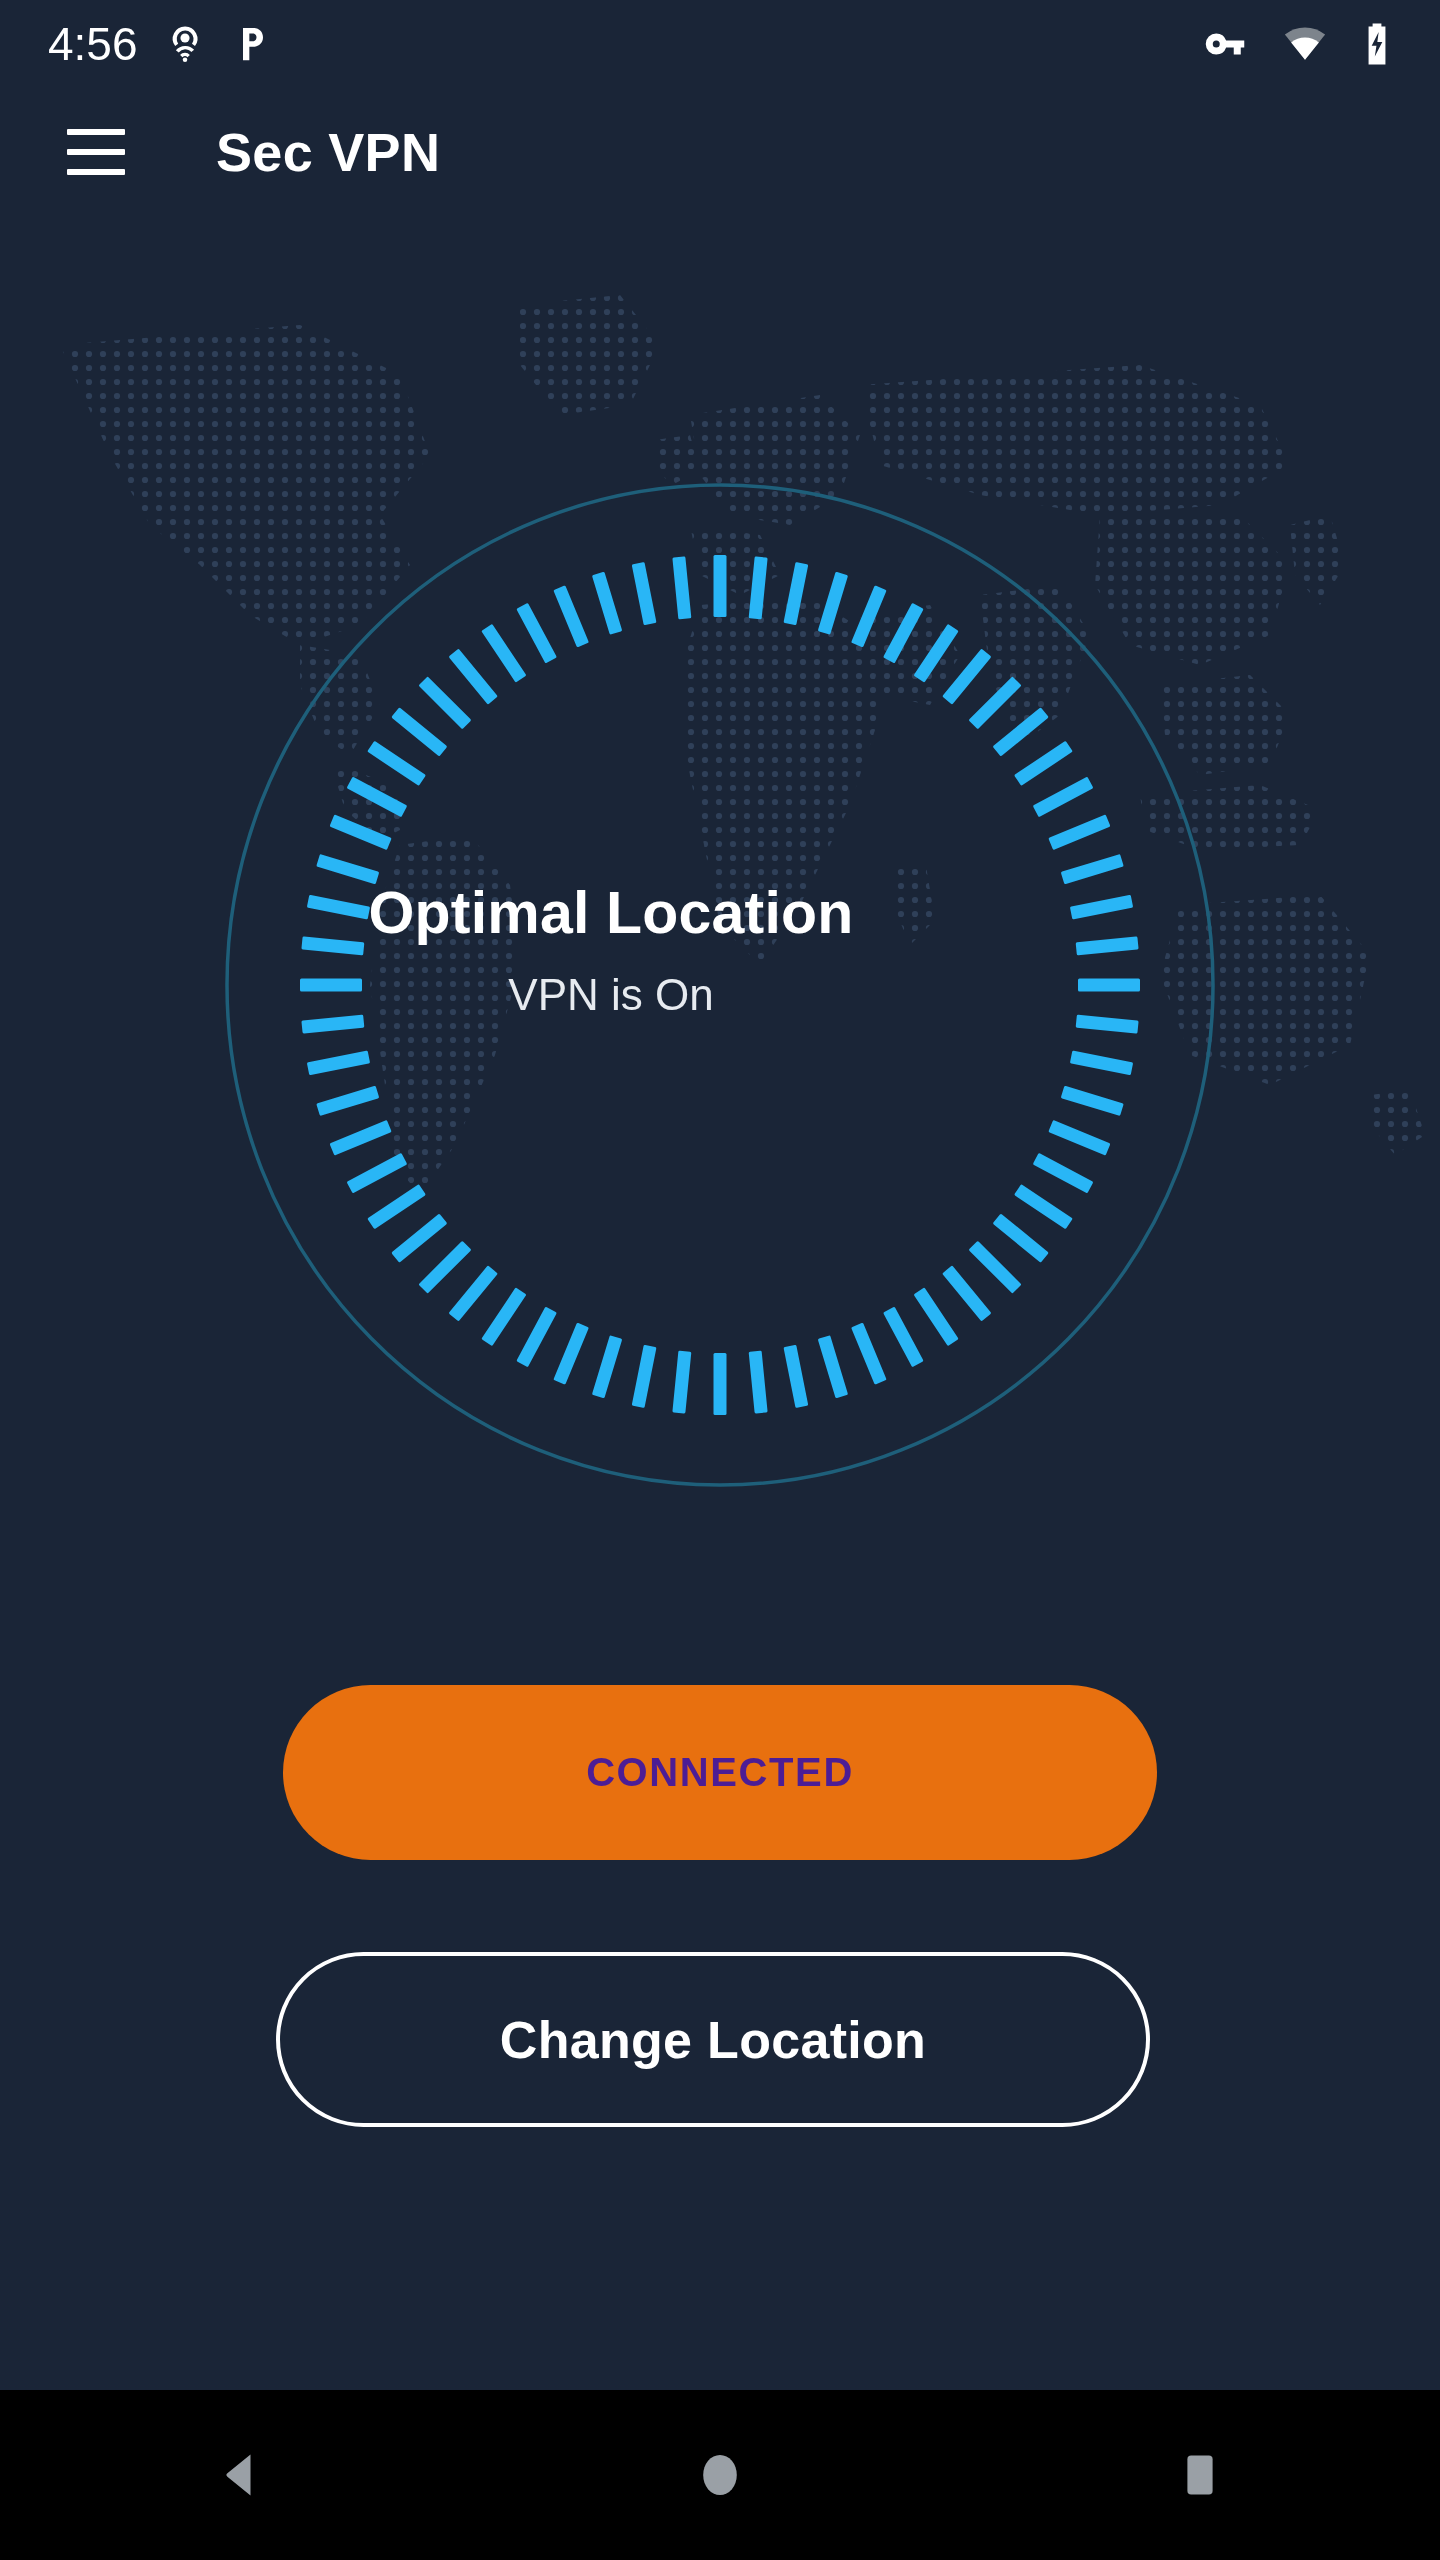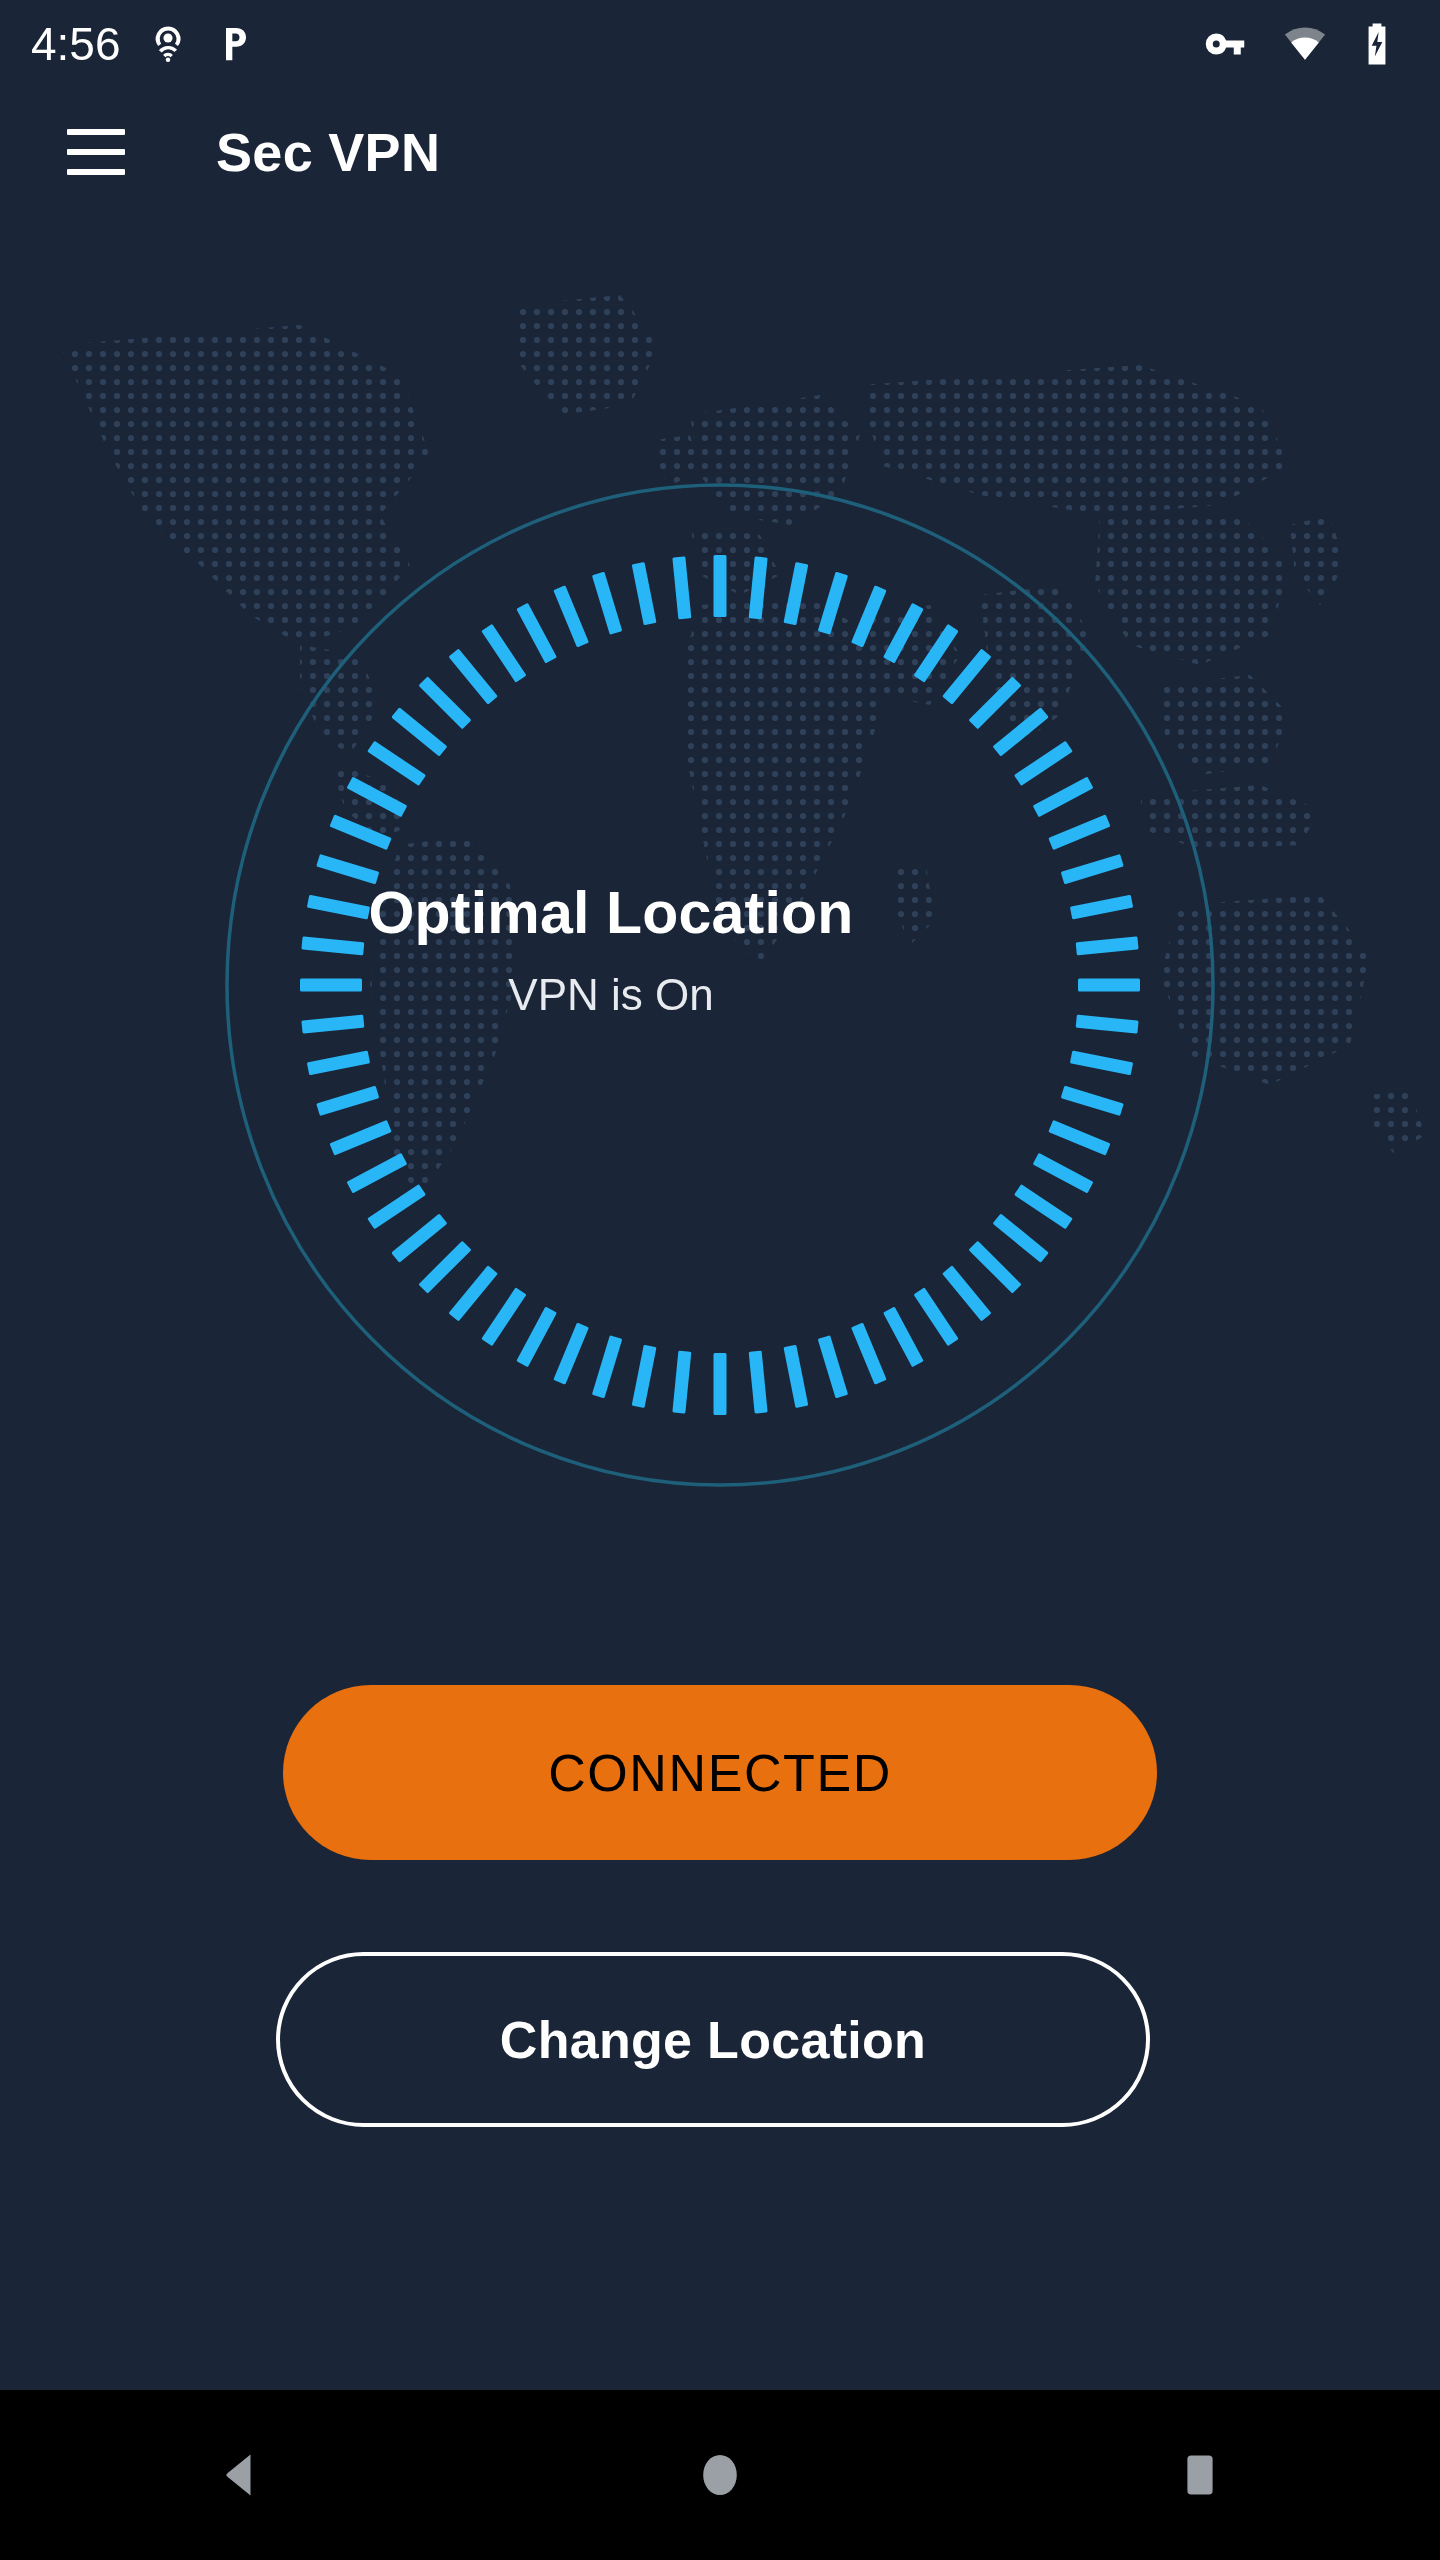--- a/index.html
+++ b/index.html
@@ -16,21 +16,21 @@
   }
 
   
   #status-bar {
     position:absolute; top:0; left:0;
     width:1440px; height:88px;
     background:#1A2537;
     display:flex; align-items:center;
     z-index:40;
   }
-  .sb-left { display:flex; align-items:center; gap:26px; padding-left:31px; }
+  .sb-left { display:flex; align-items:center; gap:26px; padding-left:48px; }
   .sb-right { margin-left:auto; display:flex; align-items:center; gap:34px; padding-right:48px; }
   #clock {
     color:#FFFFFF; font-size:46px; font-weight:400;
     letter-spacing:0px; line-height:1;
   }
   .sb-ico { display:block; }
 
   
   #app-bar {
     position:absolute; top:88px; left:0;
@@ -88,21 +88,21 @@
   #primary-button {
     position:absolute; left:283px; top:1685px;
     width:874px; height:175px;
     background:#E8700F;
     border-radius:90px;
     border:none;
     display:flex; align-items:center; justify-content:center;
     cursor:pointer; z-index:20;
   }
   #primary-button-label {
-    color:#000000; font-size:52px; font-weight:400;
+    color:#4c1d95; font-size:40px; font-weight:700;
     letter-spacing:1.6px;
   }
   #secondary-button {
     position:absolute; left:276px; top:1952px;
     width:874px; height:175px;
     background:transparent;
     border:4px solid #FFFFFF;
     border-radius:90px;
     display:flex; align-items:center; justify-content:center;
     cursor:pointer; z-index:20;

